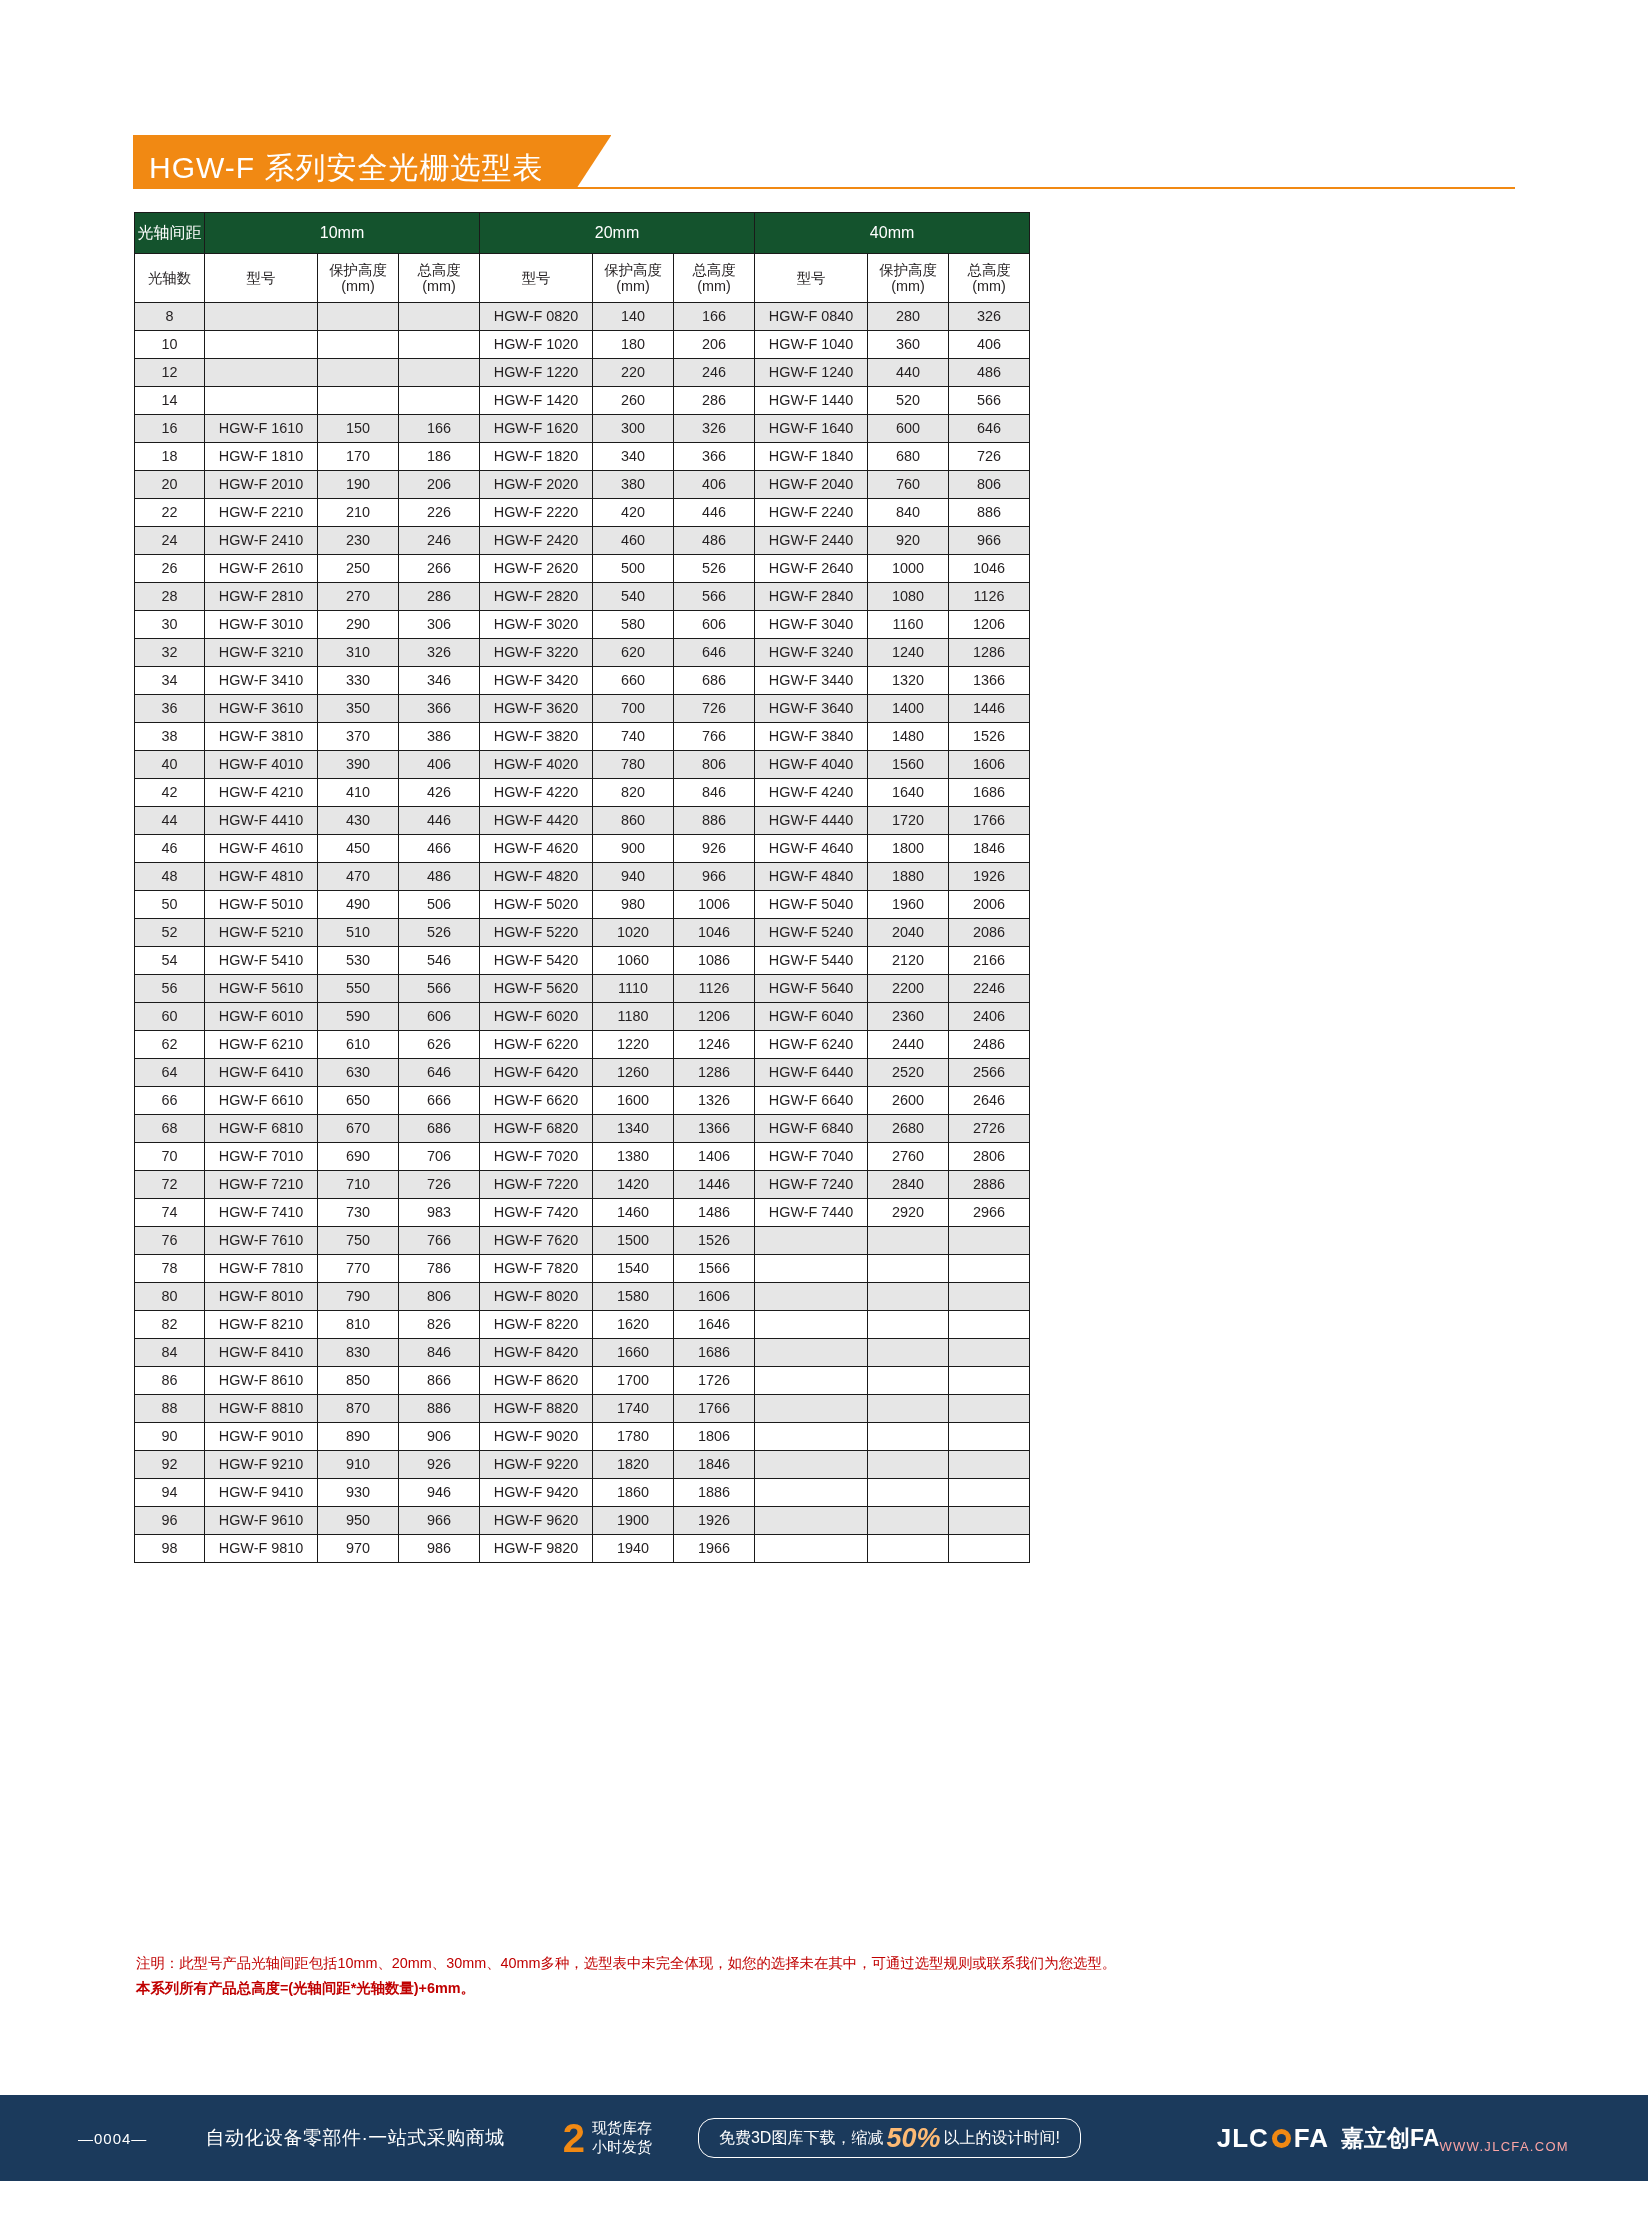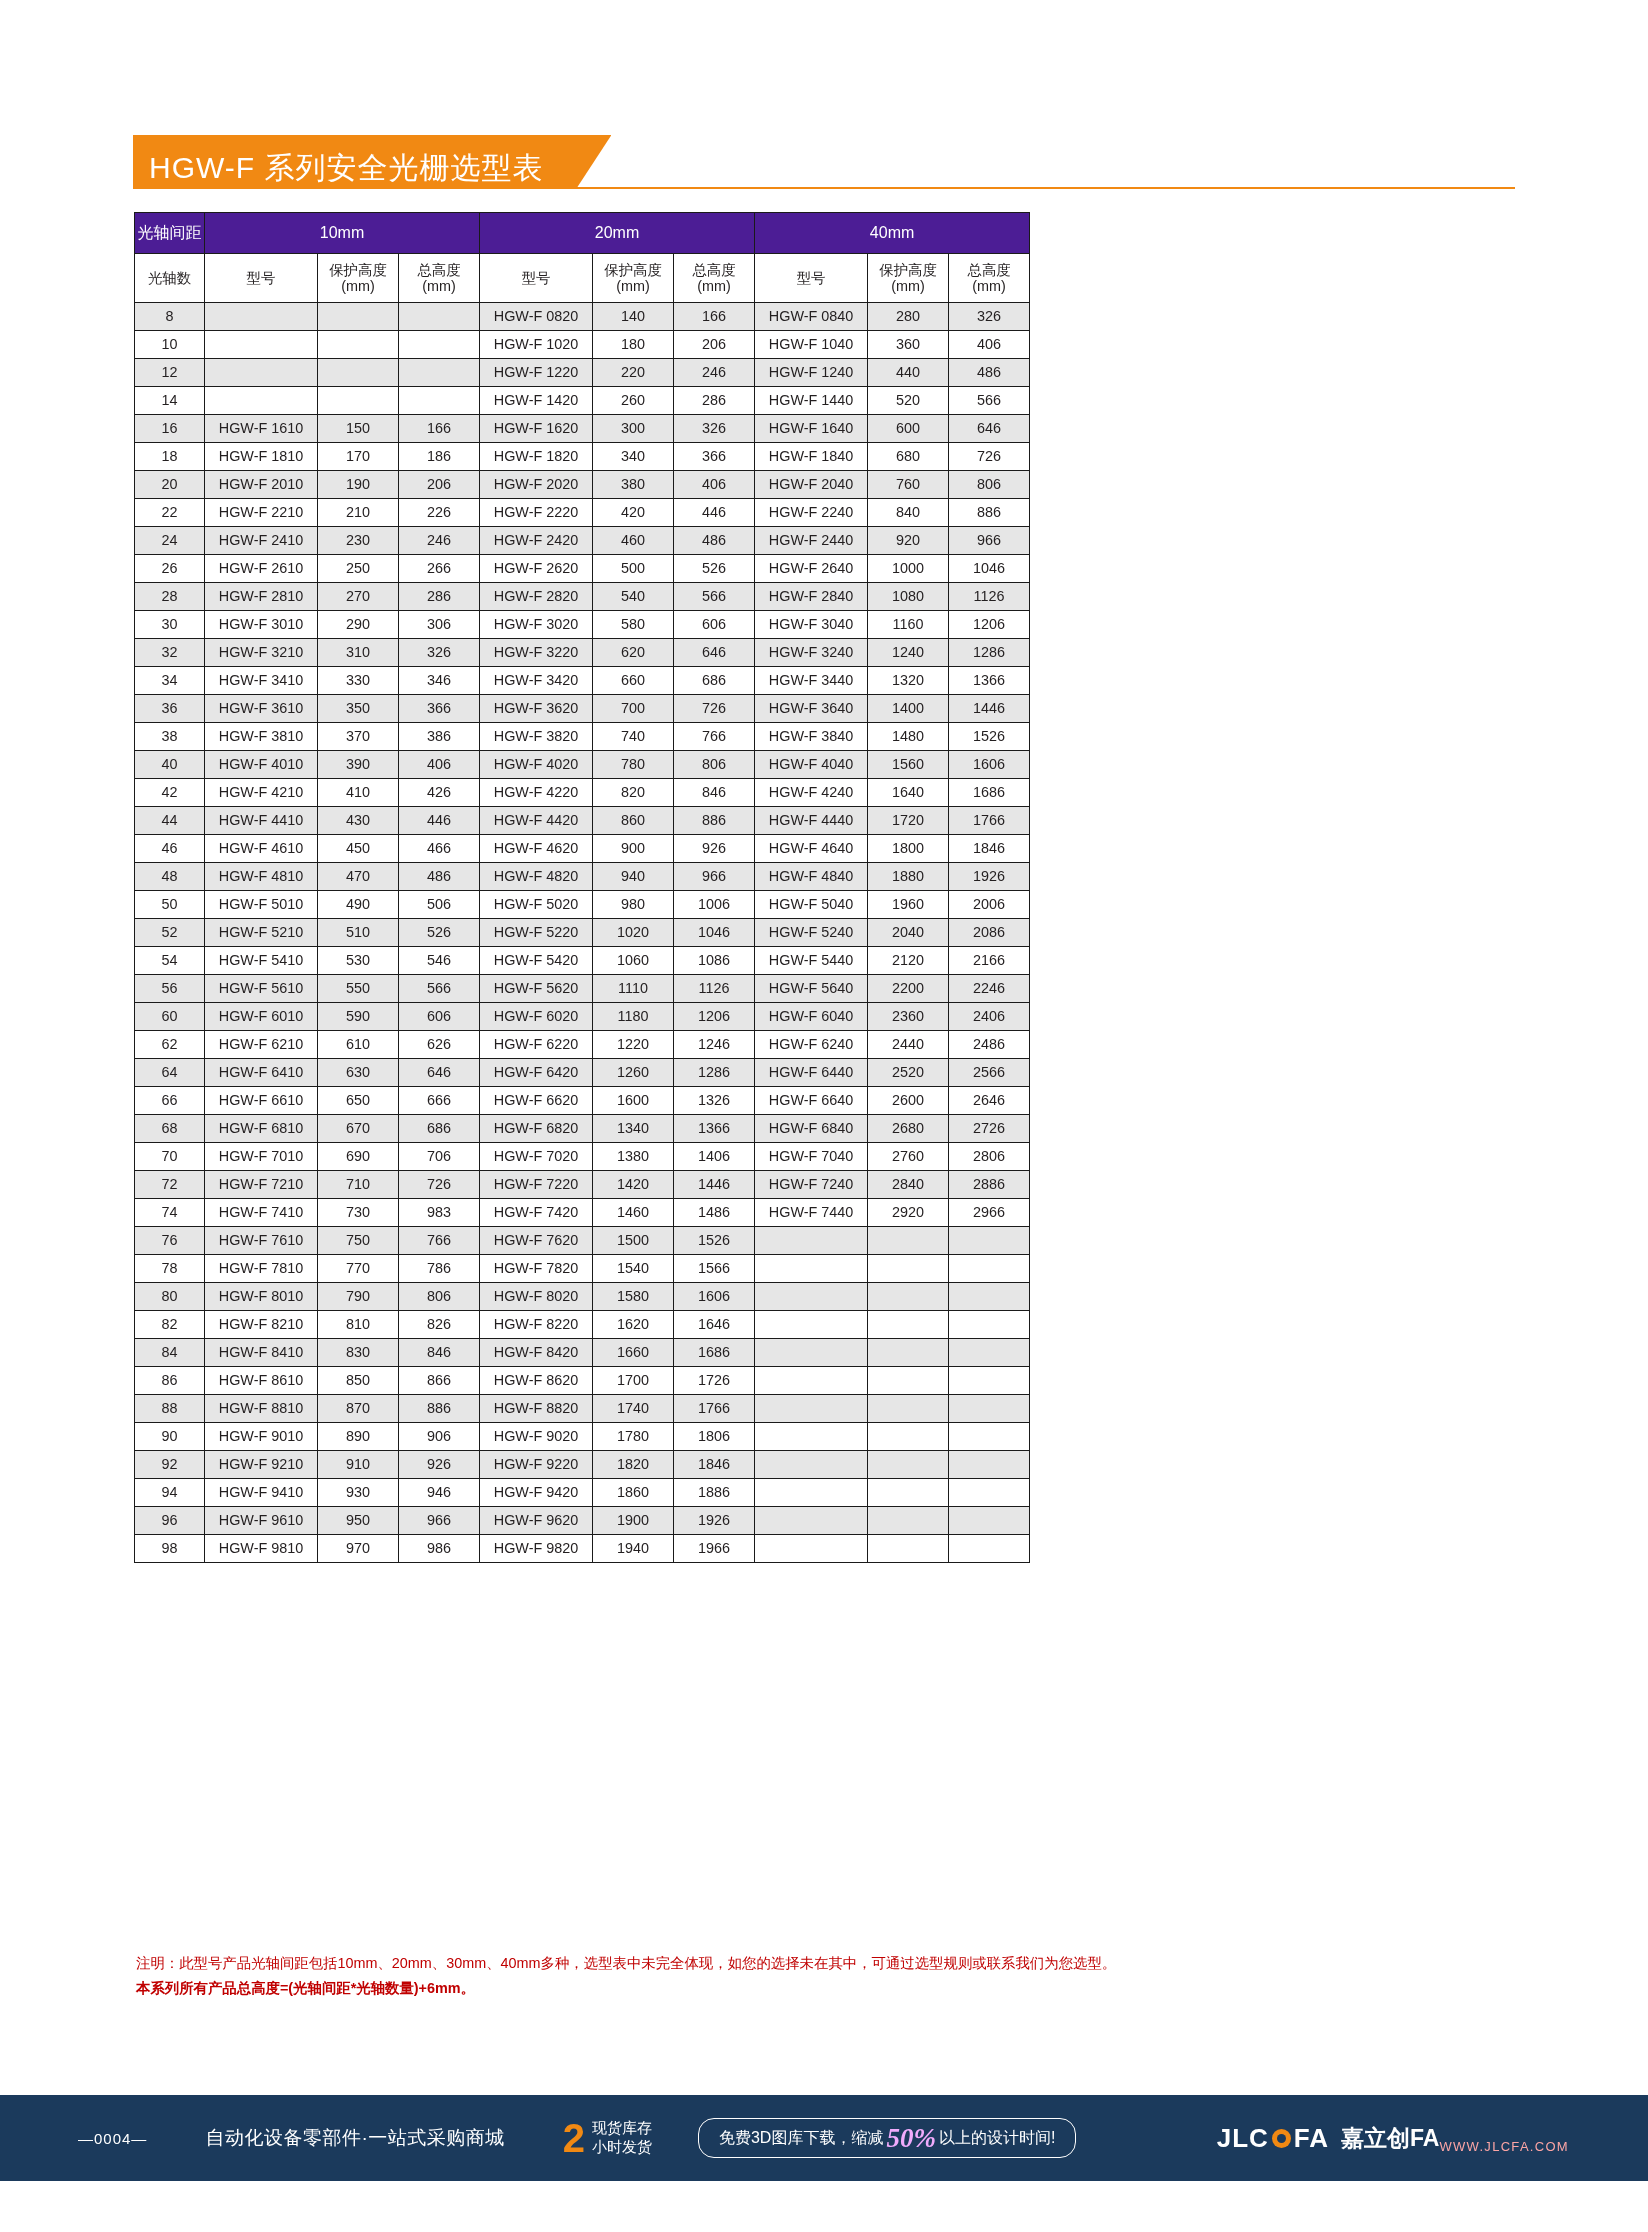--- a/index.html
+++ b/index.html
@@ -43,21 +43,21 @@
     text-align:center;
     vertical-align:middle;
     font-size:14.4px;
     color:#231f20;
     padding:0;
     height:27px;
     font-weight:normal;
     line-height:1.12;
   }
   table.spec th.orange{
-    background:#4c1d95;
+    background:#14532d;
     color:#ffffff;
     font-size:16px;
     height:40px;
   }
   table.spec th.sub{
     background:#ffffff;
     color:#231f20;
     font-size:14.4px;
     height:48px;
   }
@@ -99,22 +99,22 @@
   .bb-promo{
     margin-left:46px;
     border:1px solid #ffffff;
     border-radius:16px;
     height:38px;
     display:flex;align-items:center;
     padding:0 20px;
     color:#ffffff;font-size:16px;white-space:nowrap;
   }
   .bb-promo .pct{
-    color:#f0abfc;font-size:27px;font-weight:bold;font-style:italic;margin:0 3px;
-    font-family:Liberation Serif, serif;
+    color:#fdba74;font-size:27px;font-weight:bold;font-style:italic;margin:0 3px;
+    font-family:Liberation Sans, sans-serif;
   }
   .bb-logo{
     margin-left:auto;margin-right:80px;display:flex;flex-direction:row;align-items:flex-end;
   }
   .bb-logo .row1{display:flex;align-items:center;color:#ffffff;}
   .bb-logo .jlc{font-size:26px;font-weight:bold;letter-spacing:1px;}
   .bb-logo .dot{
     width:19px;height:19px;border-radius:50%;background:#F18913;display:inline-block;margin:0 3px;
     position:relative;
   }

